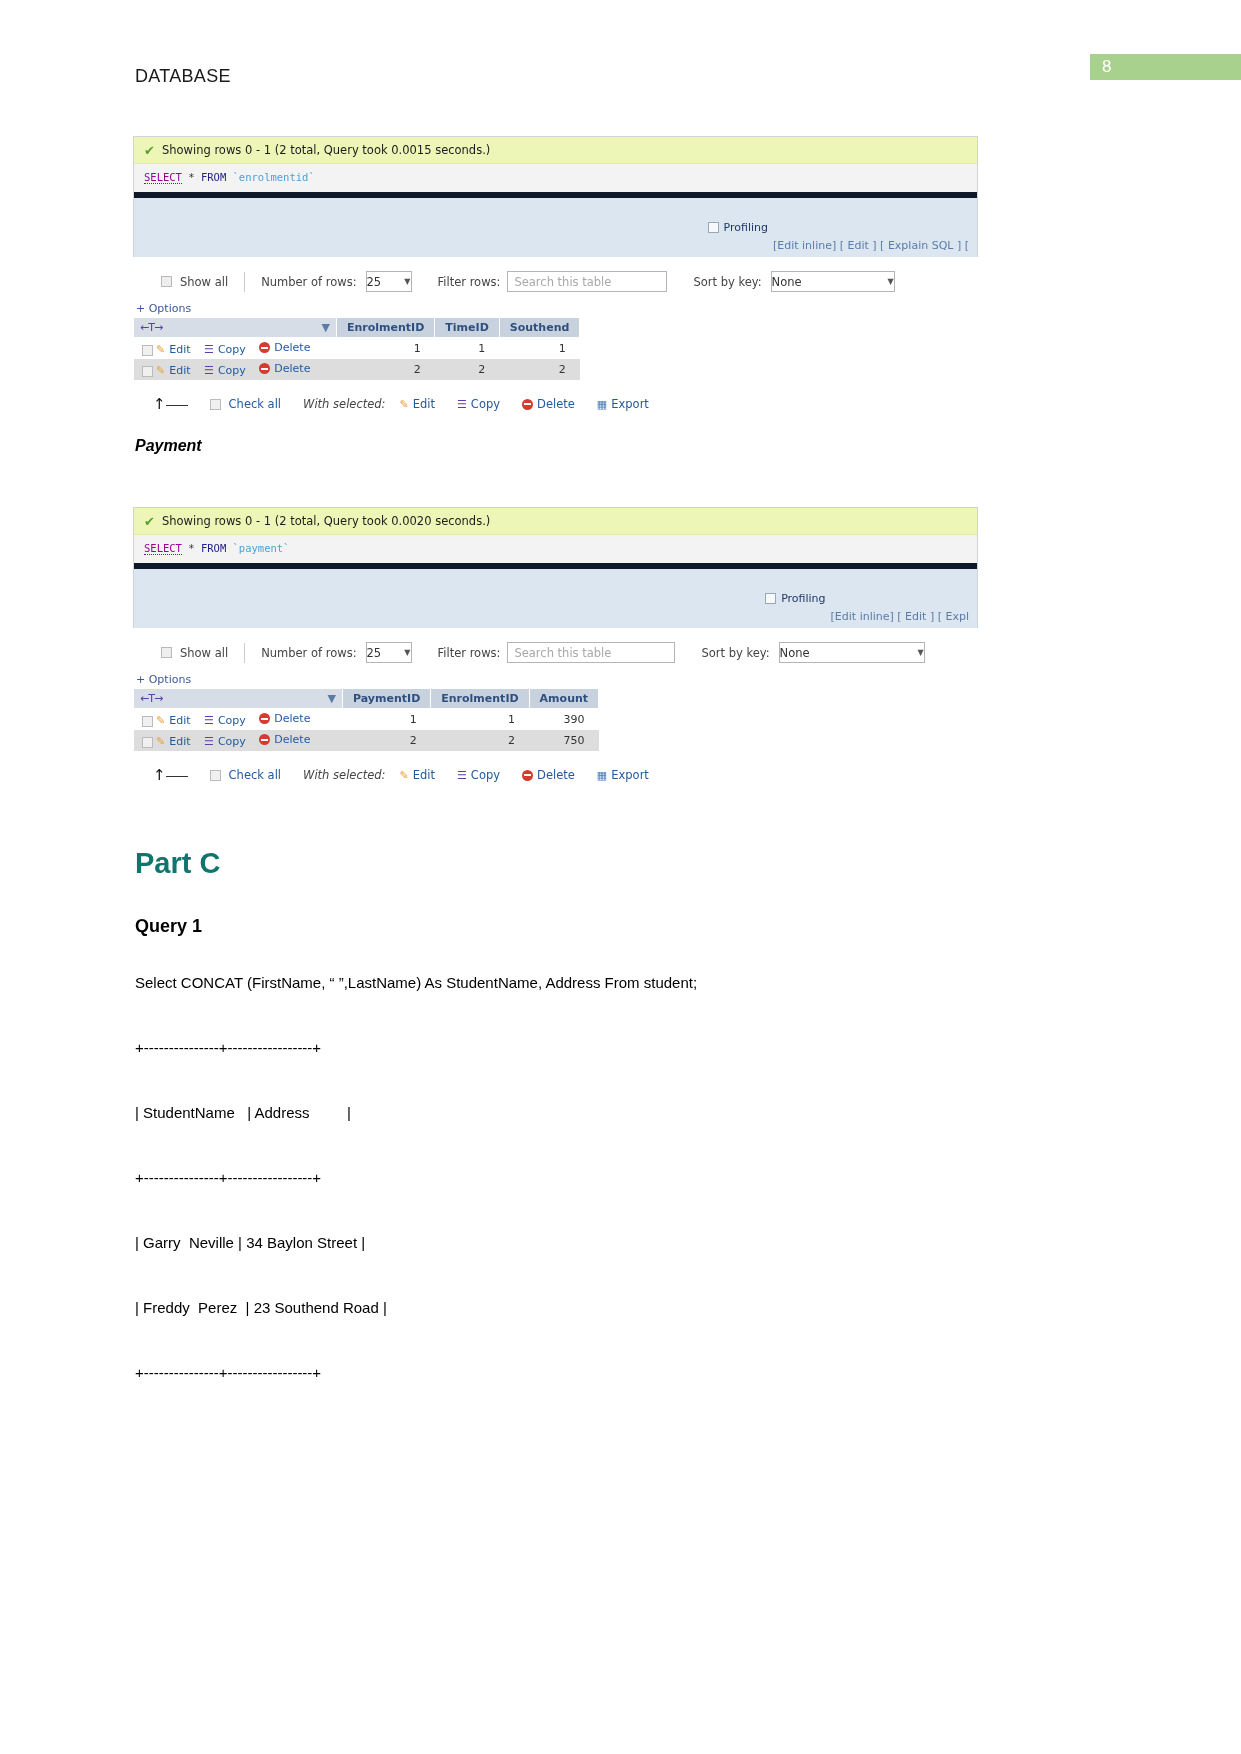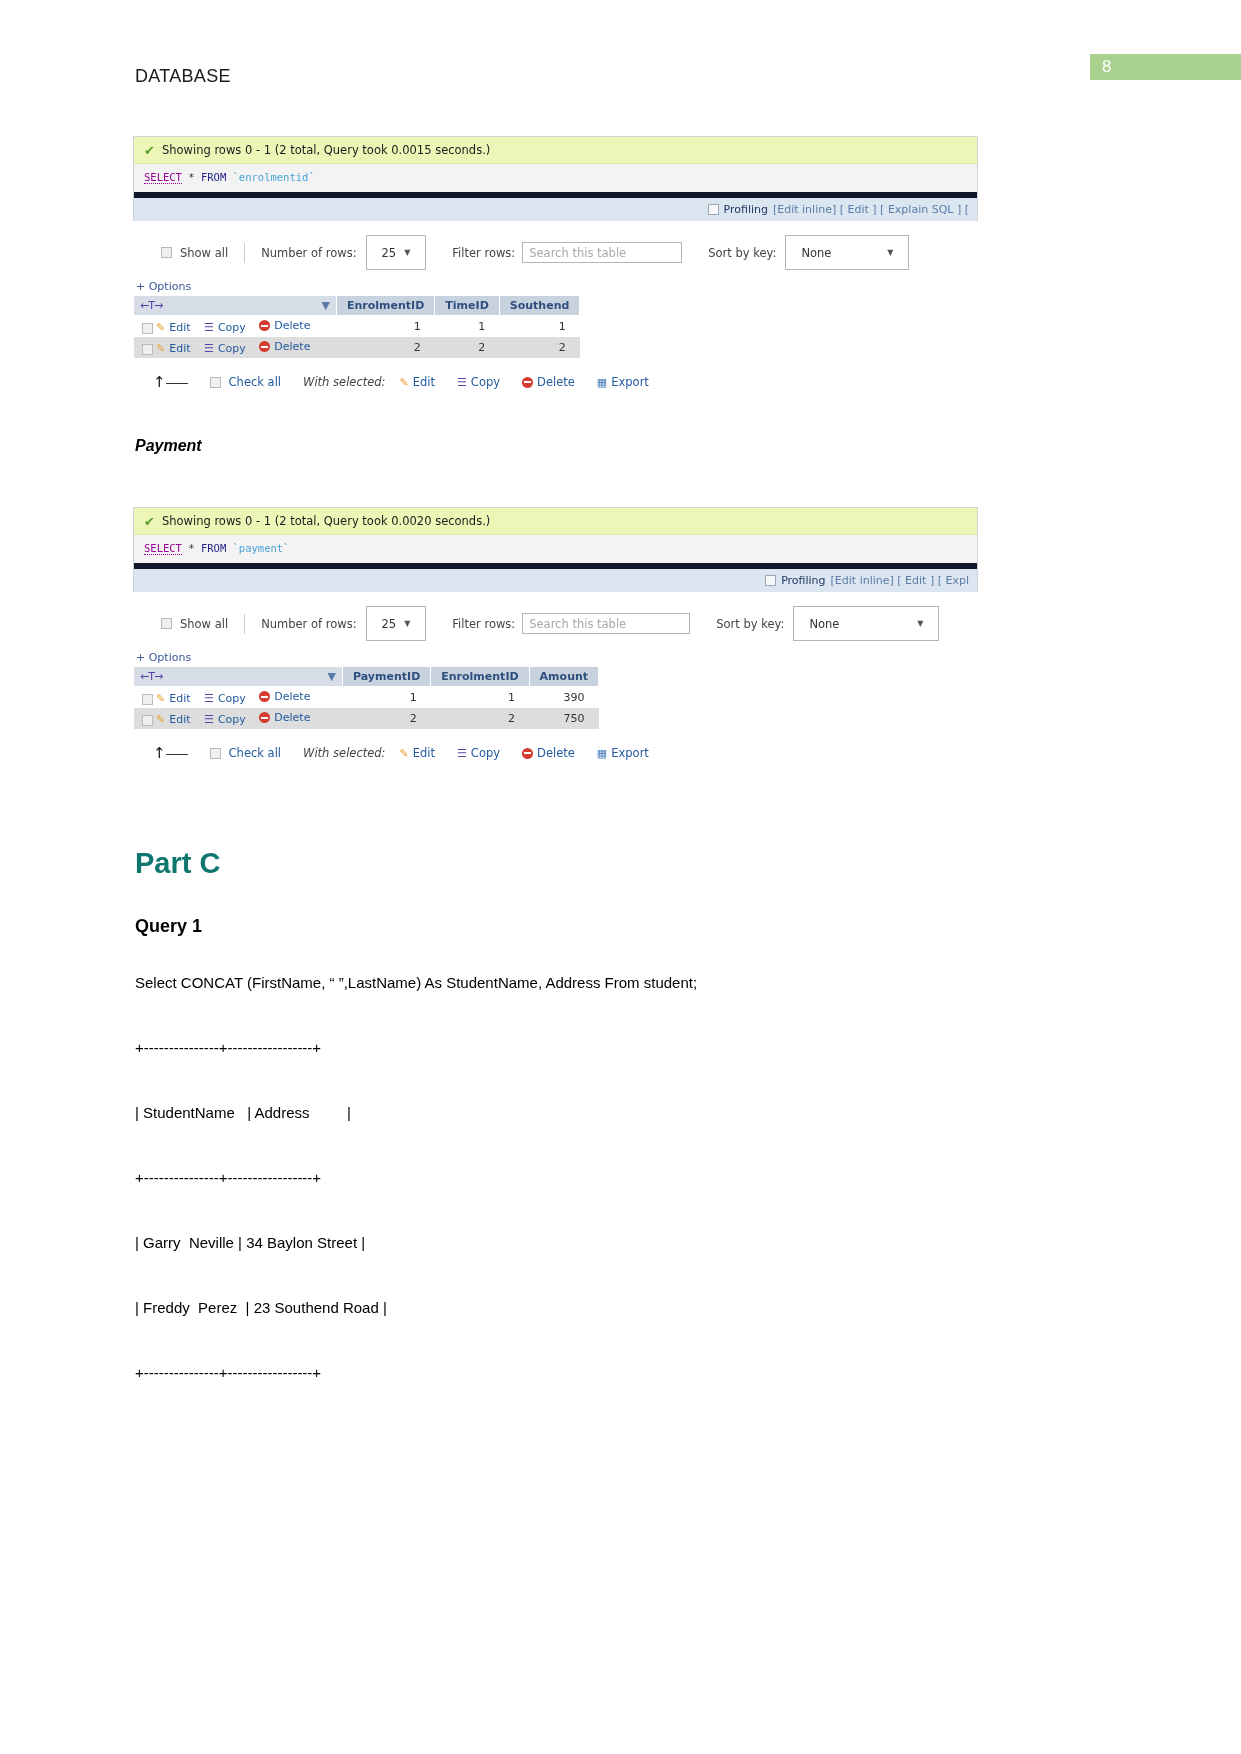--- a/index.html
+++ b/index.html
@@ -95,21 +95,21 @@
     white-space: nowrap;
     overflow: hidden;
   }
   .pma-profiling .cb {
     width: 11px; height: 11px;
     border: 1px solid #9aa7b5;
     background: #f6f8fa;
     display: inline-block;
     box-sizing: border-box;
   }
-  .lnk-d { color: #5b7ca8; }
+  .lnk-d { color: #5b7ca8; margin-top: 36px; }
 
   
   .pma-toolbar {
     display: flex;
     align-items: center;
     font-size: 11.5px;
     color: #444;
     padding-top: 14px;
     padding-left: 28px;
     gap: 0;
@@ -124,26 +124,26 @@
   }
   .vdiv {
     width: 1px;
     height: 20px;
     background: #cccccc;
     margin: 0 16px;
   }
   .sel {
     border: 1px solid #b5b5b5;
     background: #ffffff;
-    height: 35px;
+    height: 21px;
     min-width: 46px;
     display: inline-flex;
     align-items: center;
     justify-content: space-between;
-    padding: 0 15px;
+    padding: 0 0;
     box-sizing: border-box;
     font-size: 11.5px;
     color: #333;
     margin-left: 9px;
   }
   .sel .caret { font-size: 8px; color: #555; margin-left: 8px; }
   .txtin {
     border: 1px solid #b5b5b5;
     background: #ffffff;
     height: 21px;

